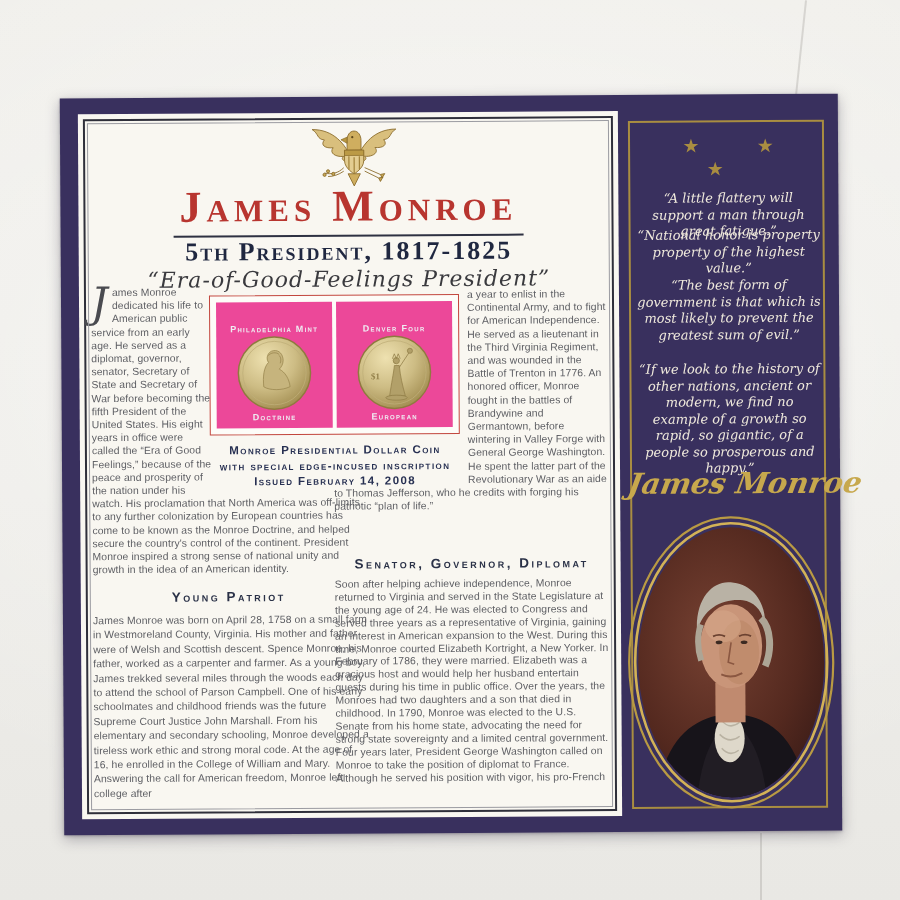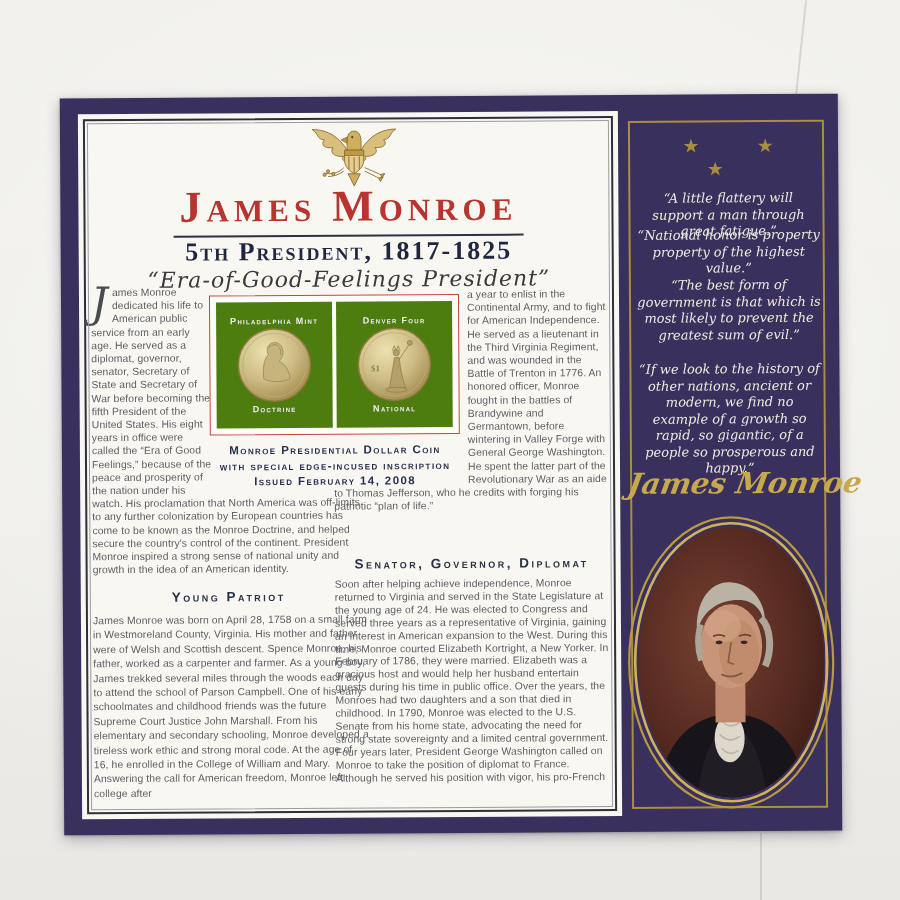--- a/index.html
+++ b/index.html
@@ -52,22 +52,22 @@
     font-size:22px;color:#3a3a3e;letter-spacing:1px;
   }
 
   
   .coin-box{
     position:absolute;left:130px;top:182px;width:250px;height:140px;
     background:#fdfcf8;border:1.5px solid #c2463d;
     box-sizing:border-box;padding:6px;display:flex;gap:4px;
   }
   .coin-panel{
-    flex:1;background:#4d7c0f;display:flex;flex-direction:column;
-    align-items:center;justify-content:center;padding:6px 2px;box-sizing:border-box;
+    flex:1;background:#ec4899;display:flex;flex-direction:column;
+    align-items:center;justify-content:flex-end;padding:6px 2px;box-sizing:border-box;
   }
   .mint-label,.side-label{
     color:#efecf2;font-variant:small-caps;font-weight:bold;
     font-size:9px;letter-spacing:1.3px;white-space:nowrap;
   }
   .coin-svg{width:78px;height:78px;}
   .caption{
     position:absolute;left:115px;top:330px;width:280px;text-align:center;
     color:#273052;font-weight:bold;font-variant:small-caps;
     font-size:11.5px;letter-spacing:1.4px;line-height:15.5px;
@@ -173,21 +173,21 @@
             <g fill="#b2a069" stroke="#93804a" stroke-width="0.8">
               <path d="M35 64 C37 50 39 42 40 33 L45 33 C46 44 48 53 51 64 Z"></path>
               <path d="M45 35 L55 20"></path>
               <circle cx="56" cy="18" r="2.6"></circle>
               <circle cx="42" cy="28" r="3.2"></circle>
               <path d="M38 26 l2 -5 l2 5 l2 -5 l2 5" fill="none"></path>
               <ellipse cx="42" cy="66" rx="11" ry="2.6"></ellipse>
             </g>
             <text x="16" y="47" font-size="9" font-weight="bold" fill="#93804a" font-family="Liberation Serif,serif">$1</text>
           </svg>
-          <div class="side-label">National</div>
+          <div class="side-label">European</div>
         </div>
       </div>
 
       <div class="caption">
         <div>Monroe Presidential Dollar Coin</div>
         <div>with special edge-incused inscription</div>
         <div>Issued February 14, 2008</div>
       </div>
 
       <div class="para bodytext intro">

